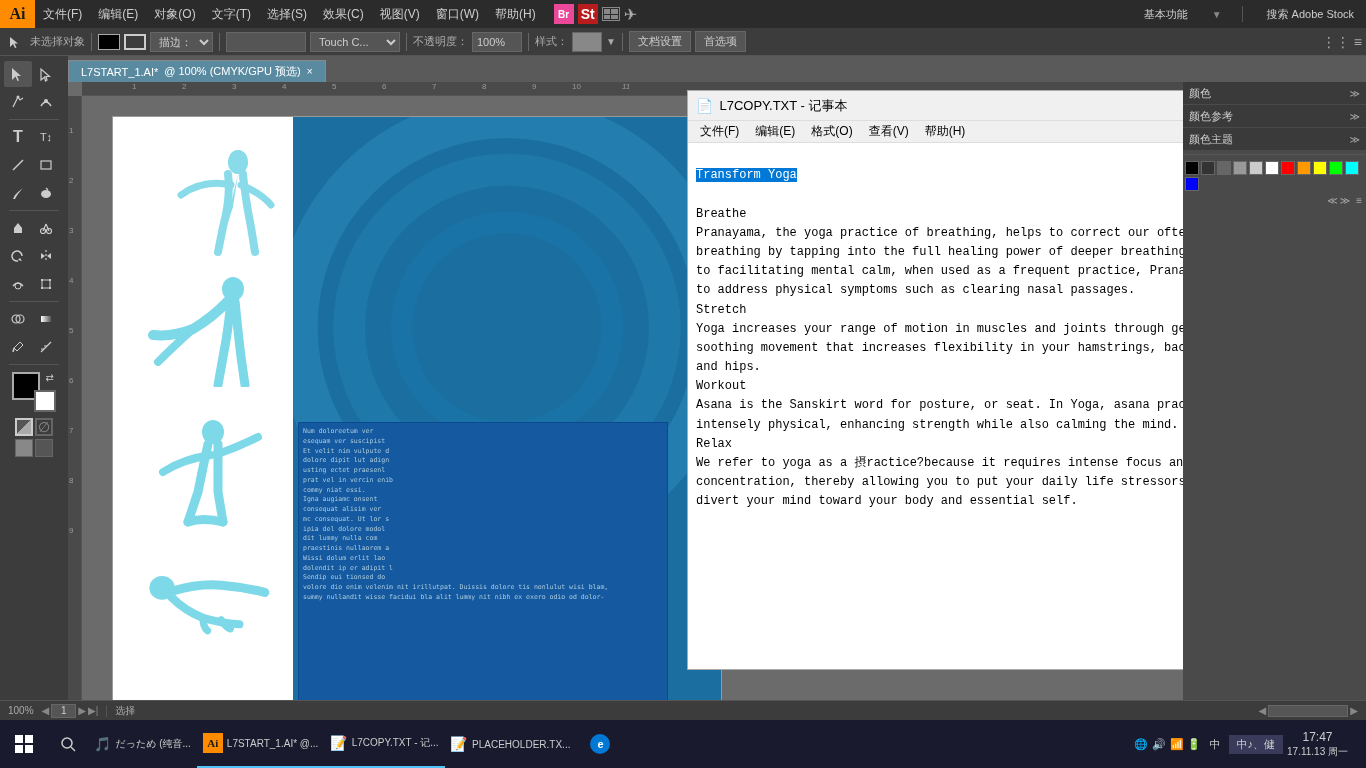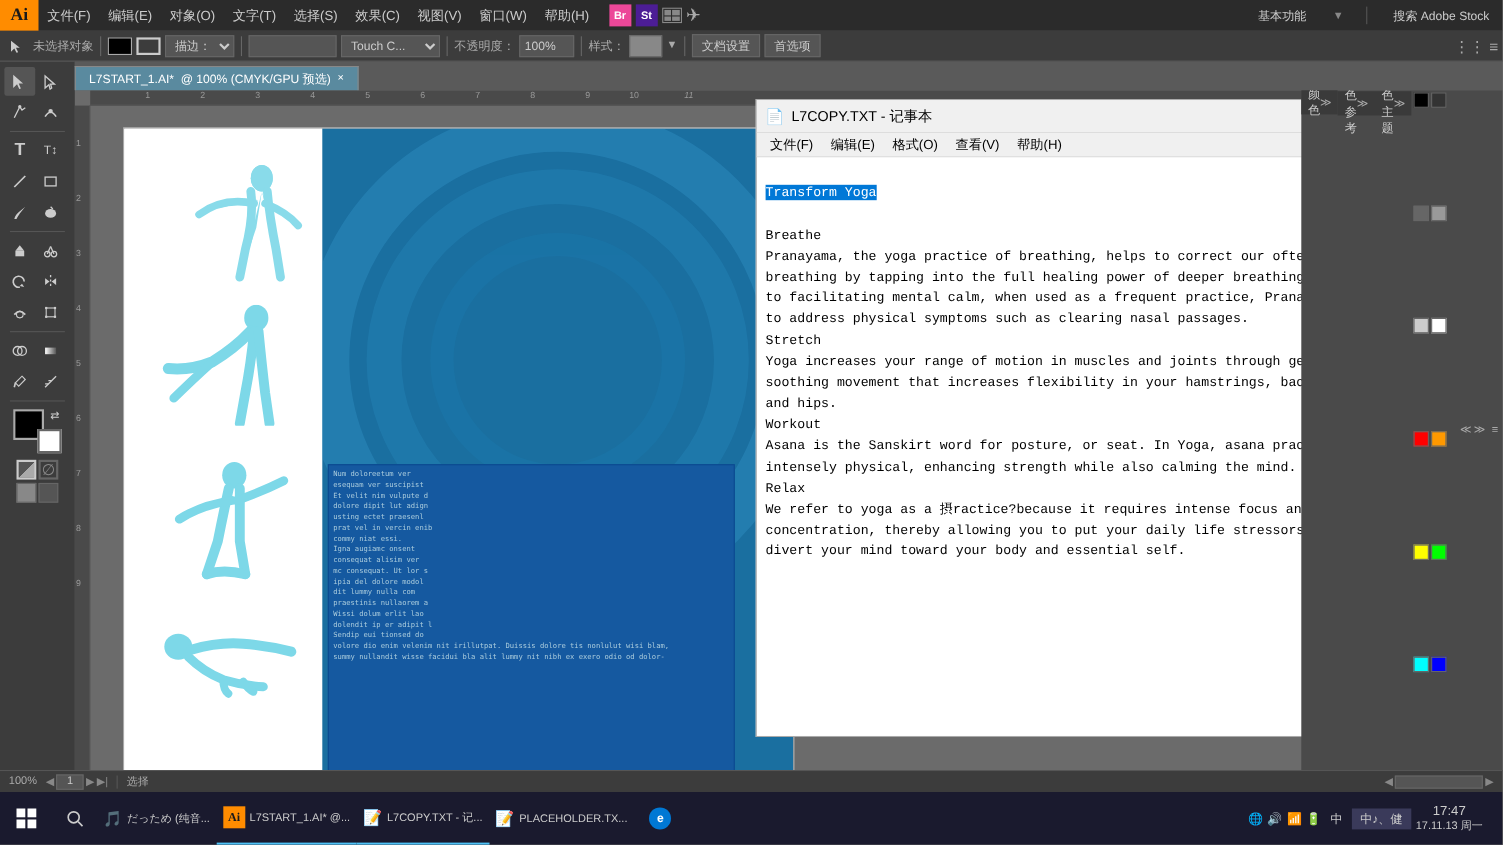--- a/index.html
+++ b/index.html
@@ -148,21 +148,21 @@
 
     #notepad-content {
       flex: 1; background: #fff; padding: 4px; overflow-y: auto; overflow-x: hidden;
       font-family: 'Courier New', Courier, monospace; font-size: 12px; line-height: 1.5;
       color: #000; white-space: pre-wrap; border: none; resize: none;
     }
 
     
     #right-panels {
       position: absolute; top: 82px; left: 1183px; width: 183px; height: 618px;
-      background: #4a4a4a; z-index: 90; display: flex; flex-direction: row;
+      background: #4a4a4a; z-index: 90; display: flex; flex-direction: column;
     }
     .panel-header {
       height: 22px; background: #3a3a3a; display: flex; align-items: center;
       padding: 0 6px; justify-content: space-between; cursor: pointer;
     }
     .panel-header-title { font-size: 11px; color: #ccc; }
 
     
     #taskbar {
       position: absolute; bottom: 0; left: 0; width: 1366px; height: 48px;
@@ -195,21 +195,21 @@
   <div class="menu-item">对象(O)</div>
   <div class="menu-item">文字(T)</div>
   <div class="menu-item">选择(S)</div>
   <div class="menu-item">效果(C)</div>
   <div class="menu-item">视图(V)</div>
   <div class="menu-item">窗口(W)</div>
   <div class="menu-item">帮助(H)</div>
 
   <div style="margin-left:10px; display:flex; gap:4px; align-items:center;">
     <div style="width:20px;height:20px;background:#ec4899;display:flex;align-items:center;justify-content:center;font-size:10px;color:#fff;font-weight:bold;">Br</div>
-    <div style="width:20px;height:20px;background:#4c1d95;display:flex;align-items:center;justify-content:center;font-size:10px;color:#fff;font-weight:bold;">St</div>
+    <div style="width:20px;height:20px;background:#b91c1c;display:flex;align-items:center;justify-content:center;font-size:14px;color:#fff;font-weight:bold;">St</div>
     <div style="display:flex;gap:2px;align-items:center;">
       <div style="width:18px;height:14px;border:1px solid #888;display:grid;grid-template-columns:1fr 1fr;gap:1px;padding:1px;">
         <div style="background:#888;"></div>
           <div style="background:#888;"></div>
         <div style="background:#888;"></div>
           <div style="background:#888;"></div>
       </div>
     </div>
     <div style="font-size:16px;color:#aaa;cursor:pointer;">✈</div>
   </div>

